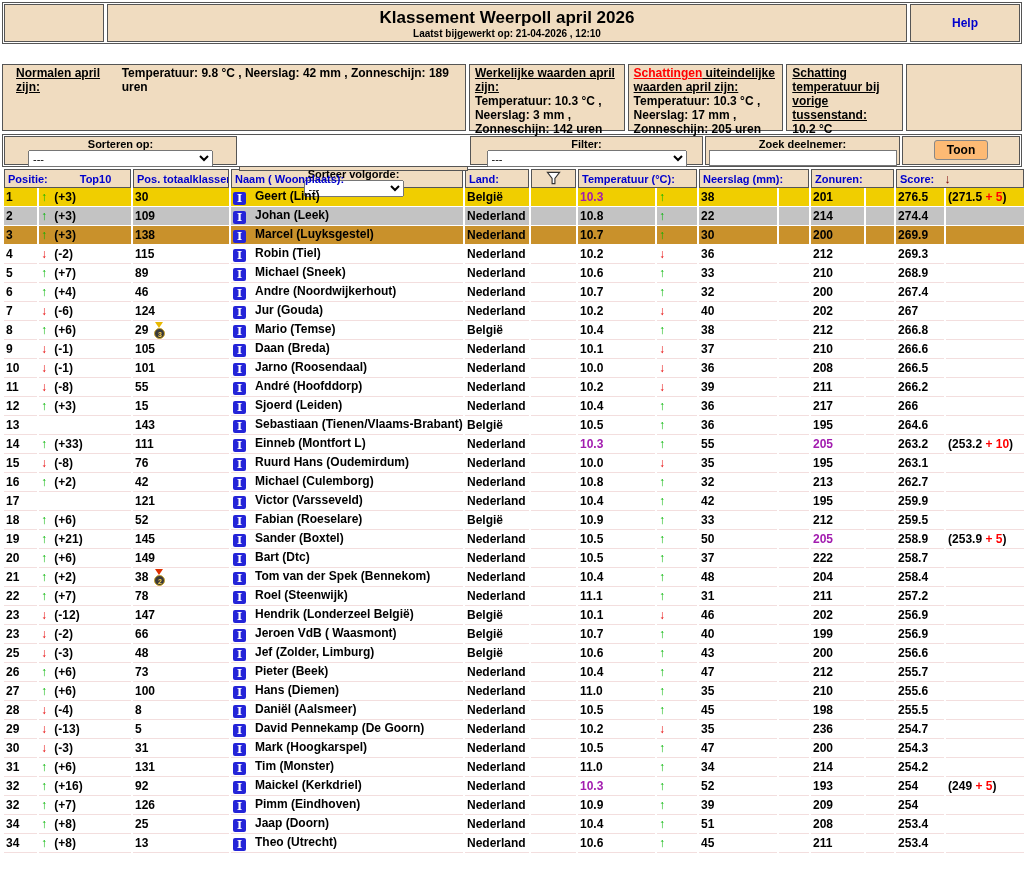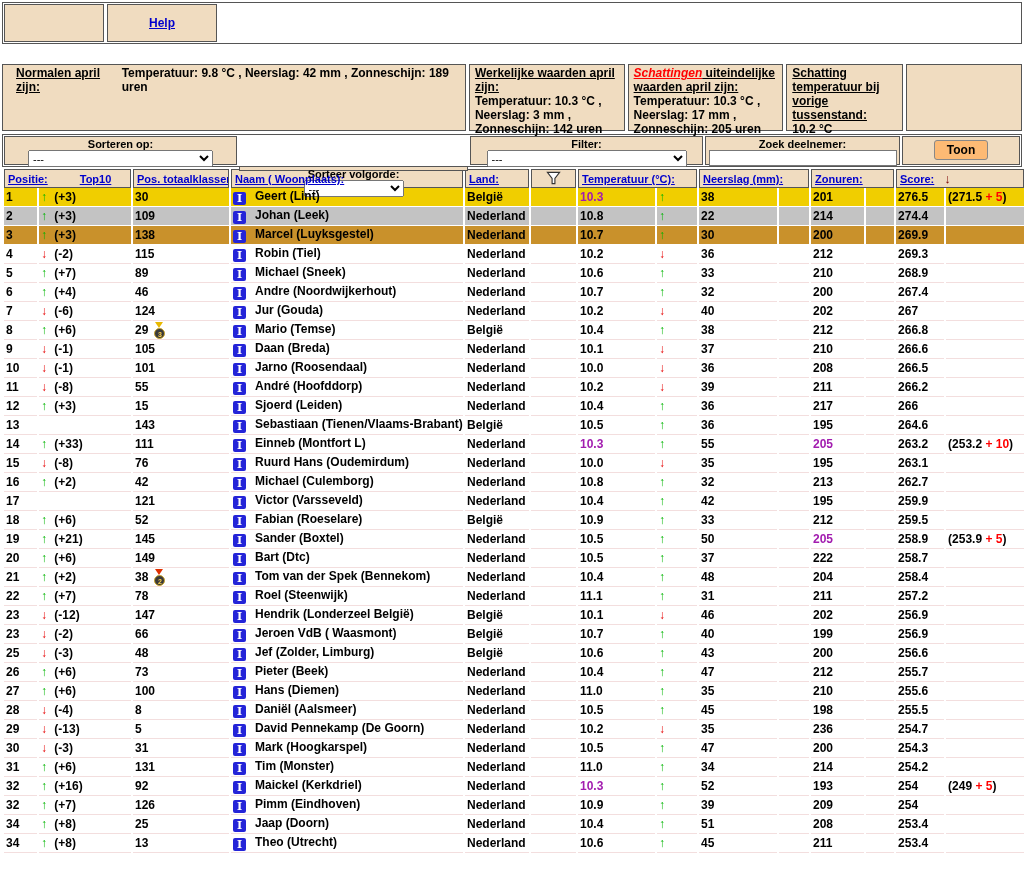--- a/index.html
+++ b/index.html
@@ -13,31 +13,31 @@
     font-family:"Liberation Sans",sans-serif;font-weight:bold;font-size:12px;
   }
   
   .topbar{display:flex;gap:3px;border:1px solid var(--bordr);padding:1px;height:42px;margin-bottom:20px;}
   .tcell{background:var(--tan);border:1px solid var(--bordr);}
   .topbar-left{width:100px;}
   .topbar-center{flex:1;text-align:center;padding-top:3px;}
   .topbar-right{width:110px;display:flex;align-items:center;justify-content:center;}
   .title{font-size:17px;line-height:20px;}
   .subtitle{font-size:10px;}
-  a.hlink, .hlink{color:var(--link);text-decoration:underline;cursor:pointer;}
+  a.hlink, .hlink{color:var(--link);cursor:pointer;}
   
   .info-row{display:flex;gap:3px;height:67px;margin-bottom:3px;}
   .info-box{background:var(--tan);border:1px solid var(--bordr);padding:1px 5px;line-height:14px;}
   .info-left{width:472px;display:flex;flex-direction:row;justify-content:center;padding-left:13px;}
   .info-col{display:flex;gap:3px;}
   .info-mid{width:320px;}
   .info-right{width:240px;}
   .info-col .info-box{flex:1;}
   .u{text-decoration:underline;}
-  .redtxt{color:#F00;font-style:italic;}
+  .redtxt{color:#F00;}
   
   .controls{display:flex;gap:2px;border:1px solid var(--bordr);padding:1px;height:33px;}
   .ctrl-cell{background:var(--tan);border:1px solid var(--bordr);text-align:center;padding:1px 0 2px;}
   .ctrl-label{font-size:11px;display:block;line-height:12px;}
   .ctrl-cell select{font-size:11px;height:17px;font-family:"Liberation Sans",sans-serif;}
   .c1{width:233px;} .c1 select{width:185px;}
   .c2{width:229px;margin-top:30px;} .c2 select{width:100px;}
   .c3{width:233px;} .c3 select{width:200px;}
   .c4{width:195px;} .c4 input{width:188px;height:16px;border:1px solid #777;font-family:"Liberation Sans",sans-serif;}
   .c5{flex:1;display:flex;align-items:center;justify-content:center;}
@@ -69,20 +69,24 @@
   .medal::before{content:"";position:absolute;top:-7px;left:0px;width:0;height:0;
     border-left:4px solid transparent;border-right:4px solid transparent;border-top:6px solid #E8B800;}
   .ribbon-red::before{border-top-color:#E03000;}
   .funnel-svg{vertical-align:middle;cursor:pointer;}
 </style>
 </head>
 <body>
 
 <div class="topbar">
   <div class="tcell topbar-left"></div>
+  <div class="tcell topbar-center">
+    <div class="title">Klassement Weerpoll april 2026</div>
+    <div class="subtitle">Laatst bijgewerkt op: 21-04-2026 , 12:10</div>
+  </div>
   <div class="tcell topbar-right">
     <a class="hlink">Help</a>
   </div>
 </div>
 
 <div class="info-row">
   <div class="info-box info-left">
     <div><span class="u">Normalen april zijn:</span></div>
     <div>Temperatuur: 9.8 °C , Neerslag: 42 mm , Zonneschijn: 189 uren</div>
   </div>

